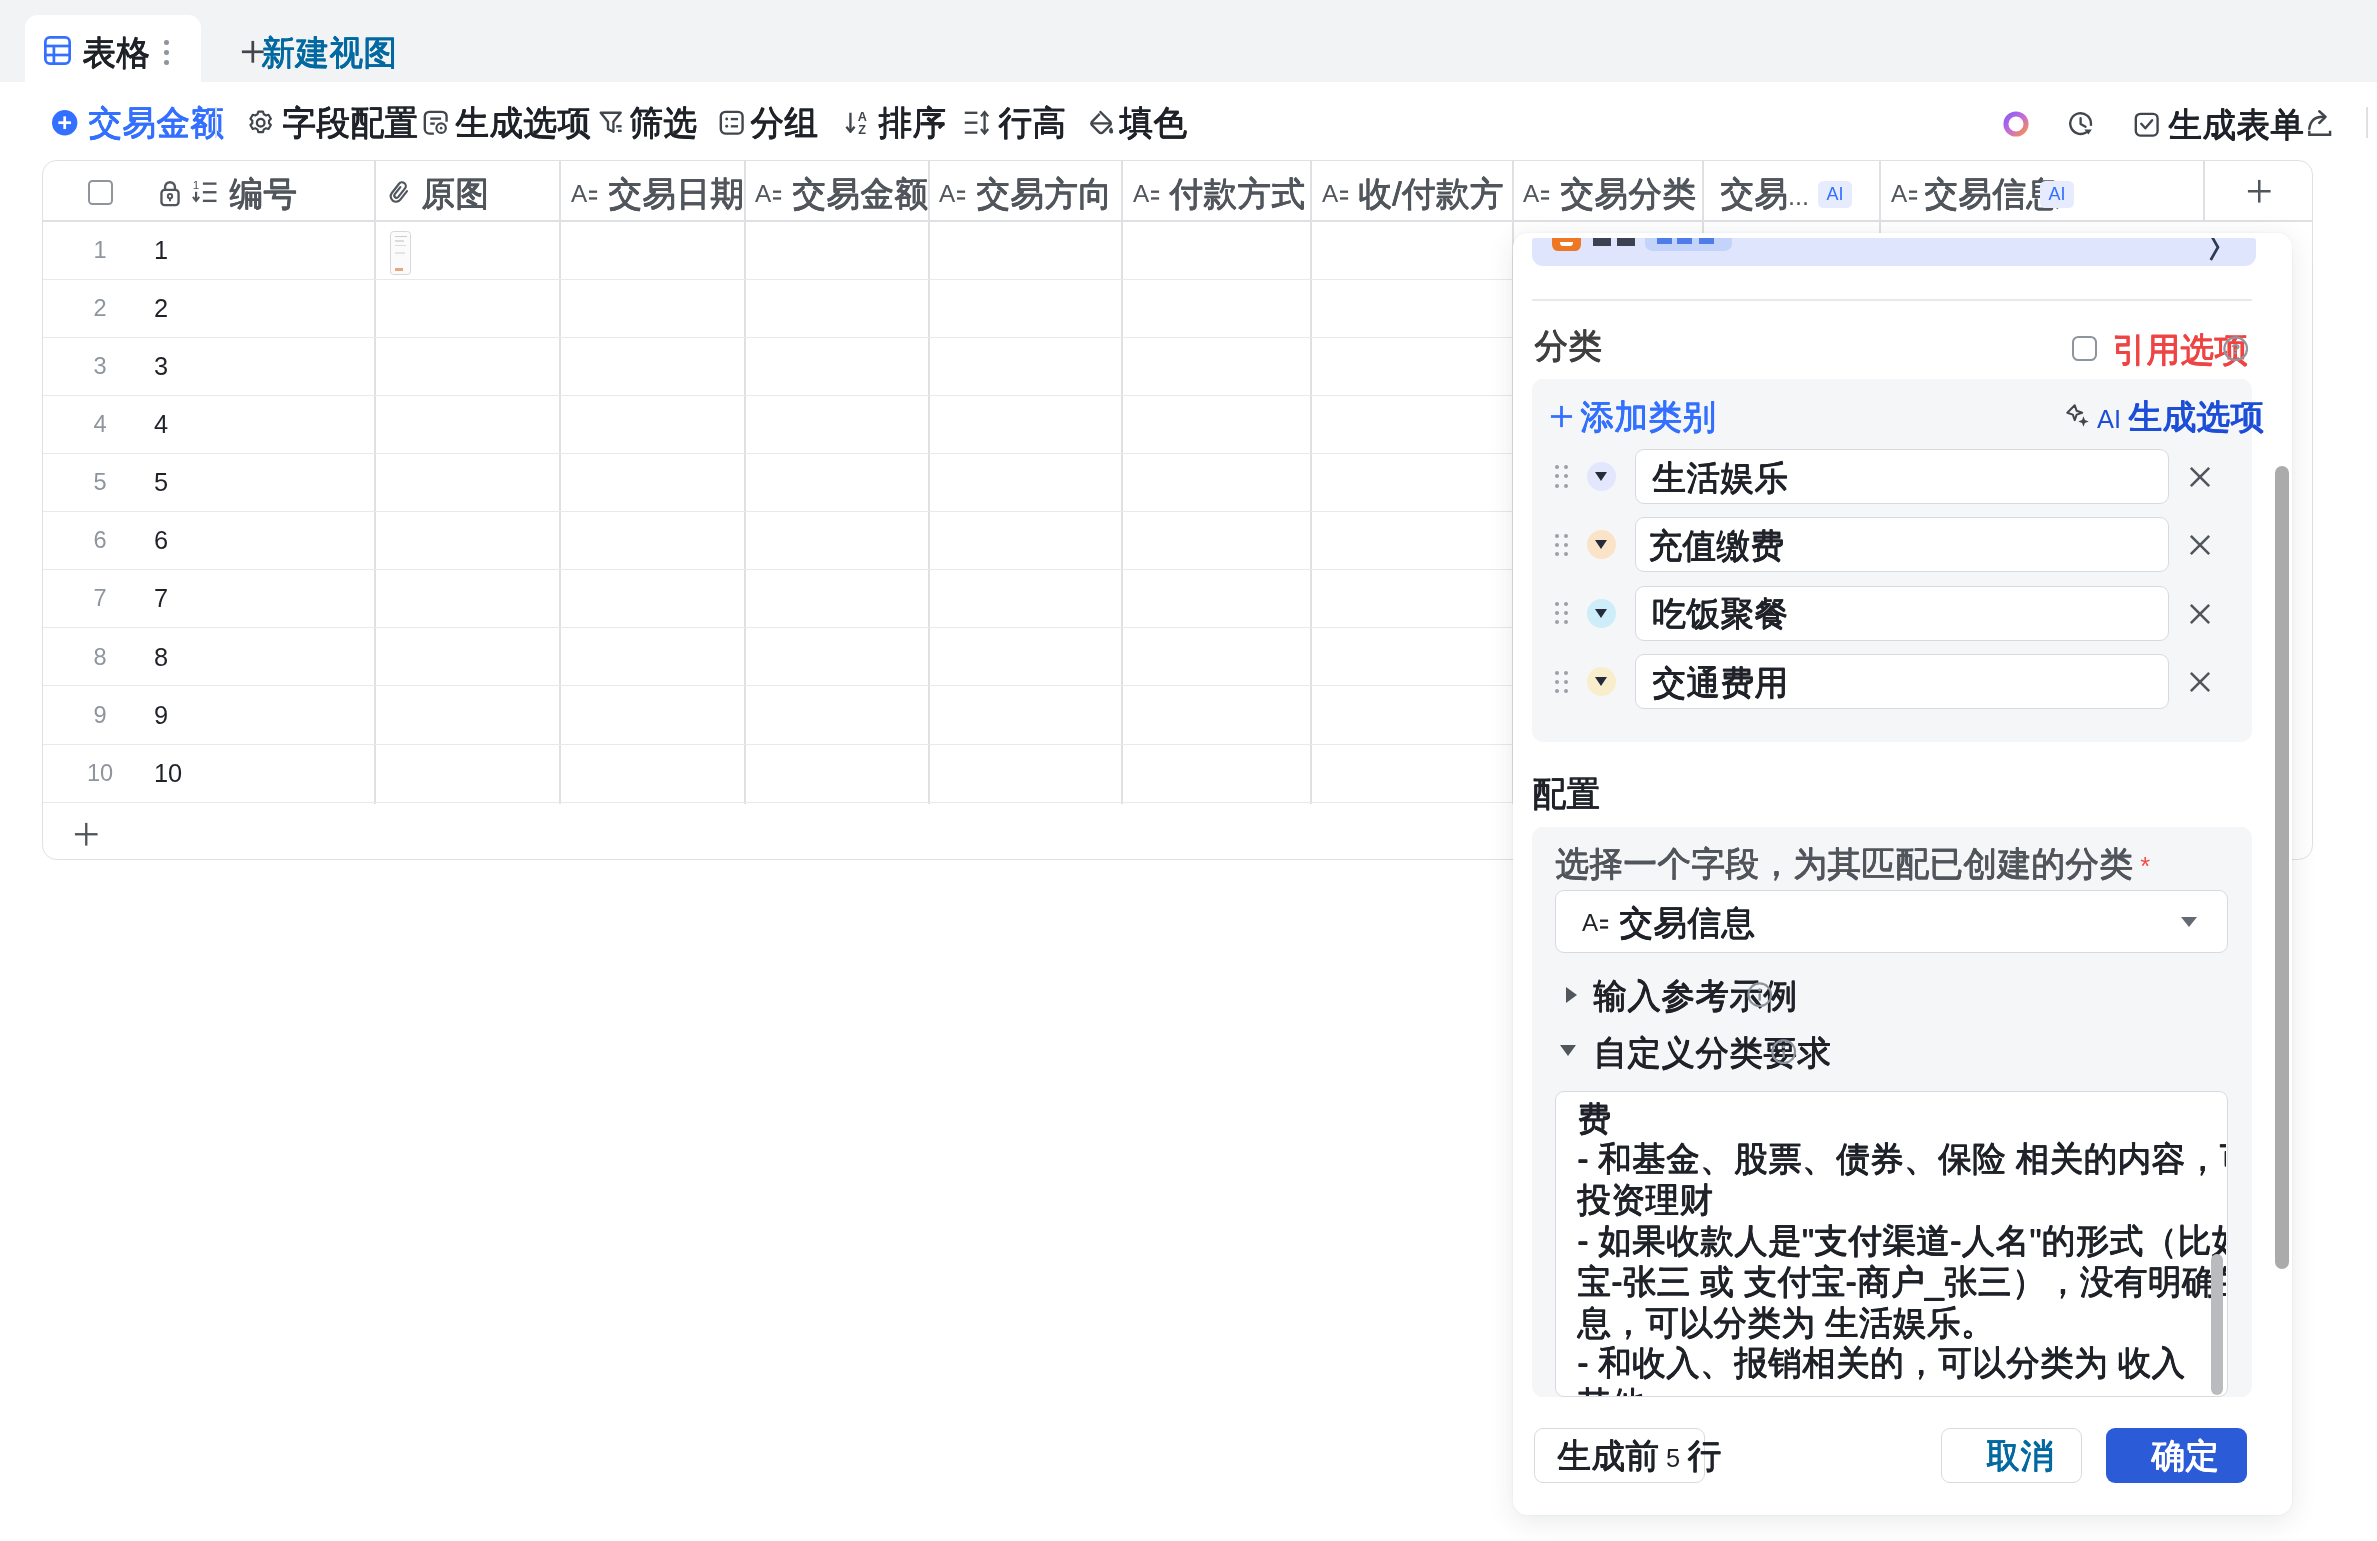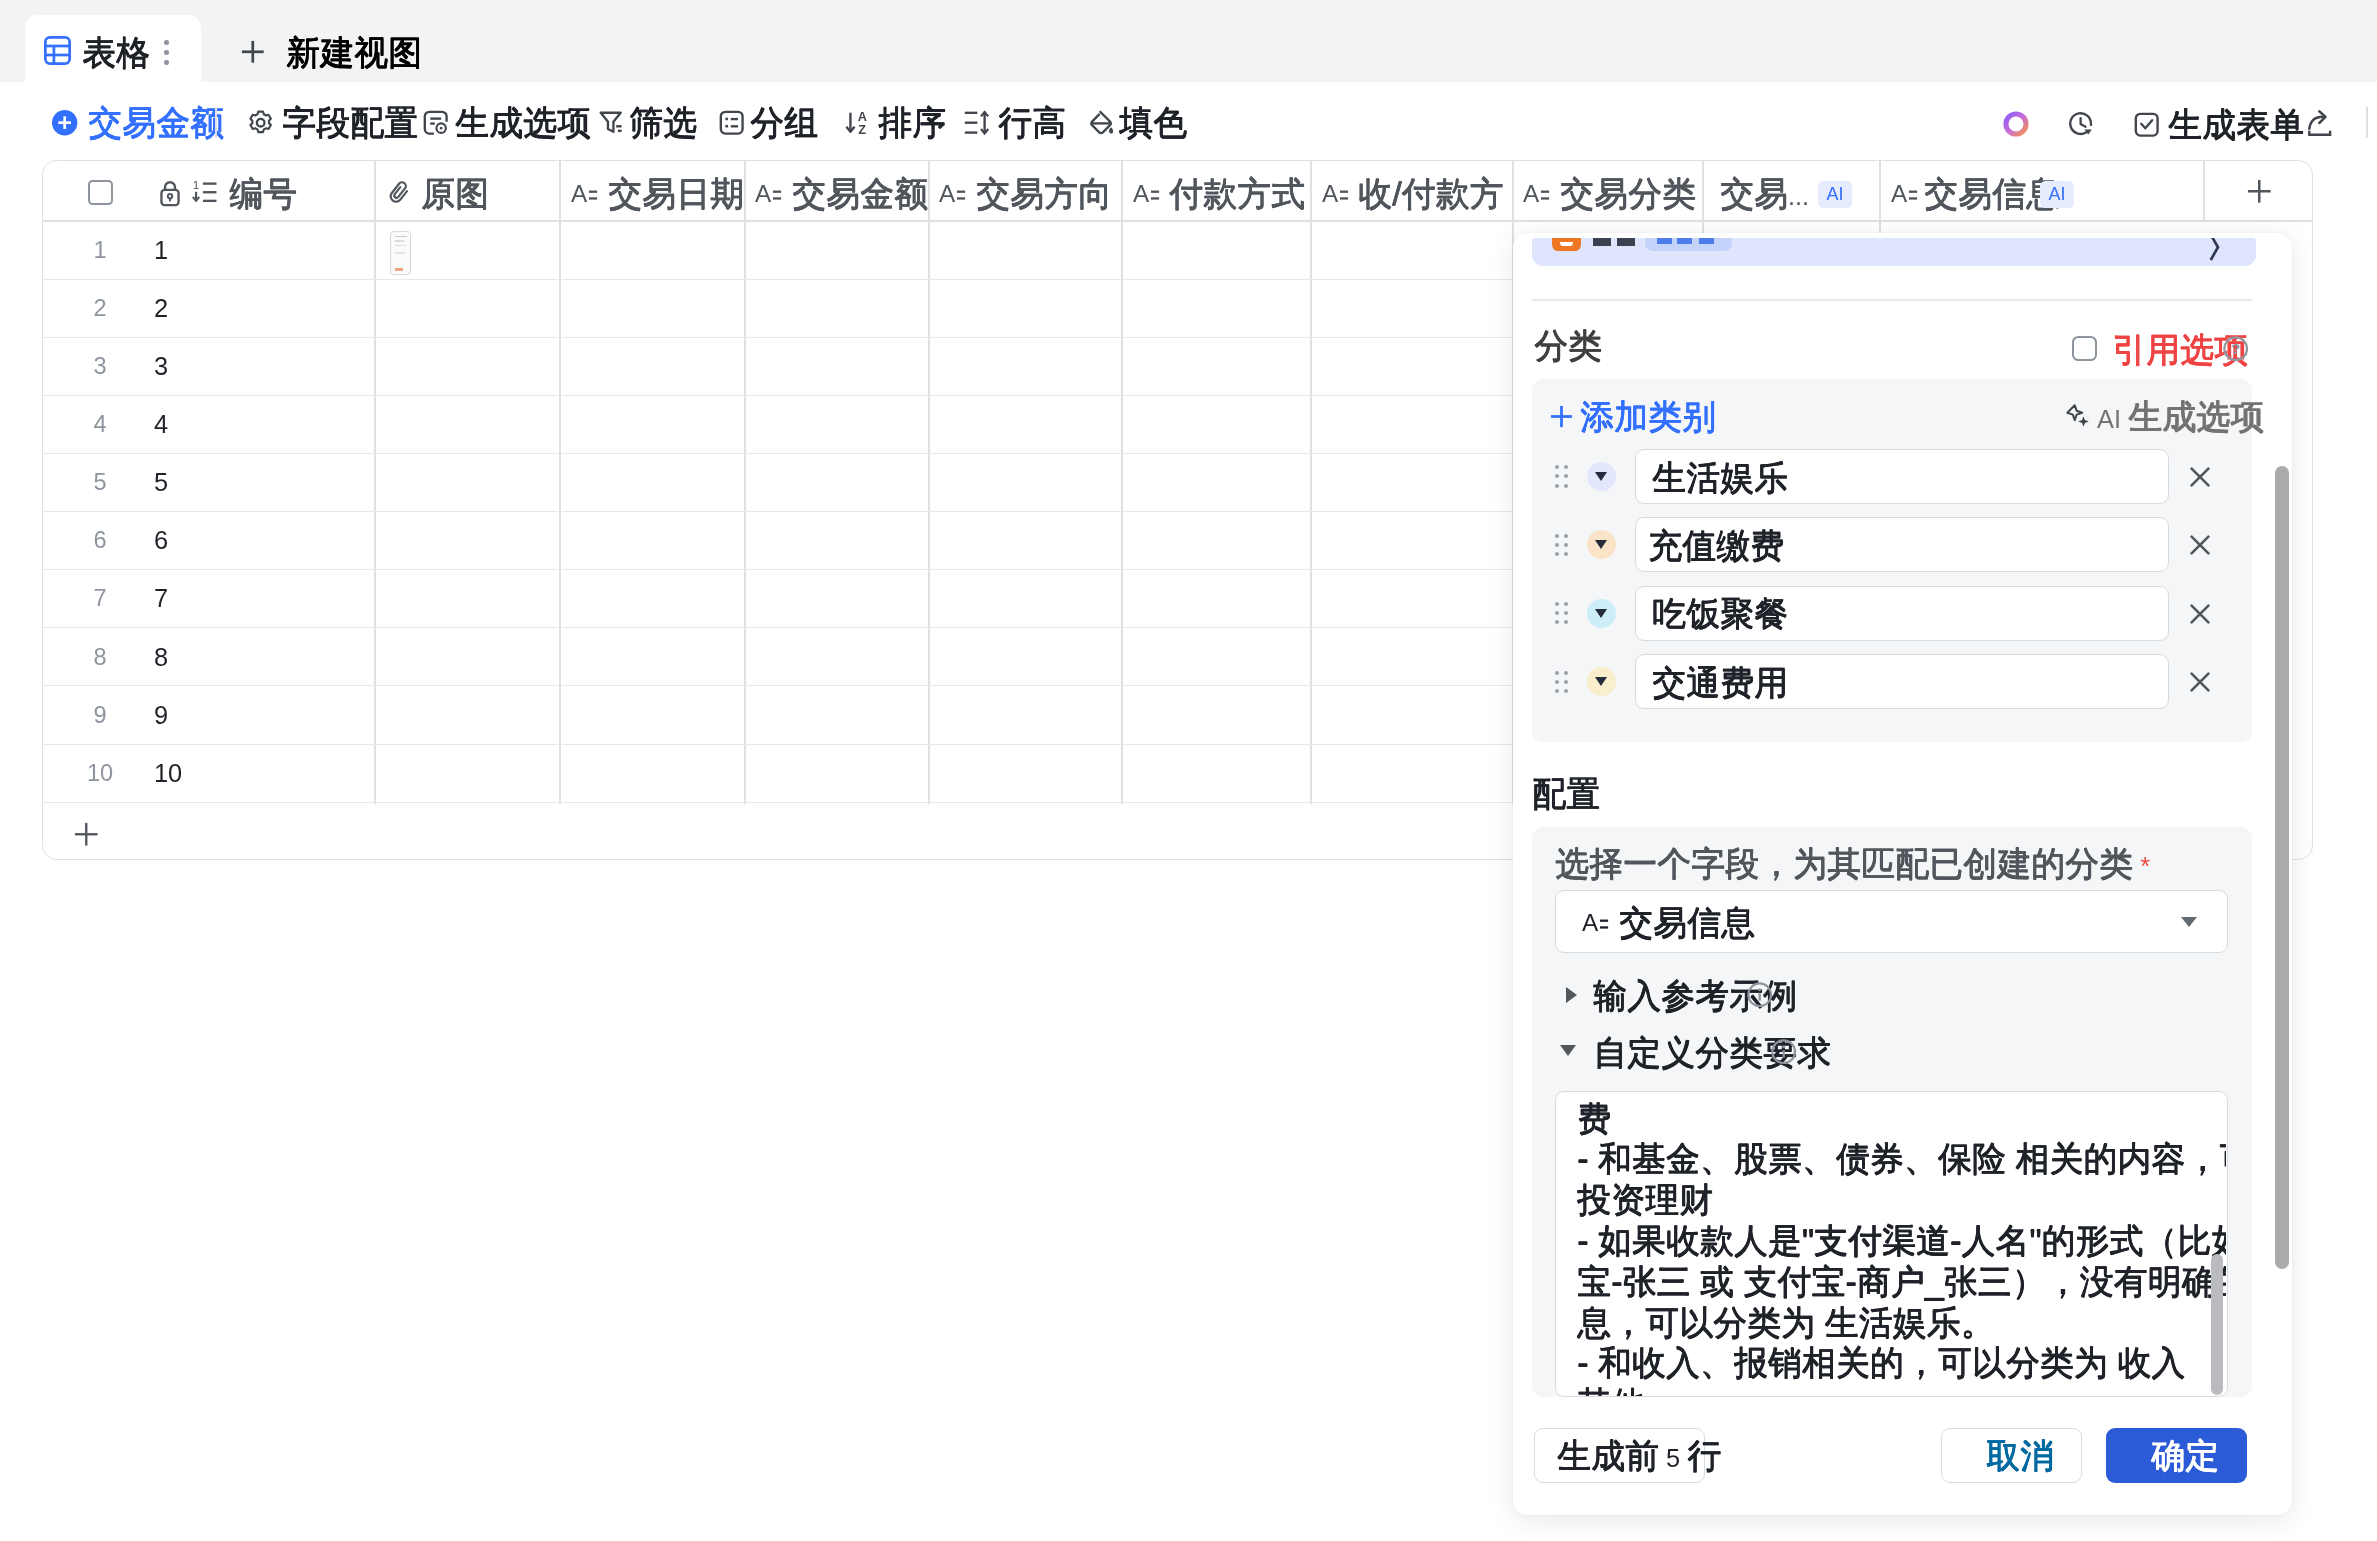--- a/index.html
+++ b/index.html
@@ -19,21 +19,21 @@
 <line x1="11" y1="11" x2="11" y2="30" stroke="#3370ff" stroke-width="3"></line>
 </svg>
 <div class="t" style="left:82px;top:32px;line-height:40px;color:#1f2329"><span class="c">表格</span></div>
 <div class="a" style="left:164px;top:40px;width:4.5px;height:4.5px;border-radius:50%;background:#8f959e"></div>
 <div class="a" style="left:164px;top:50px;width:4.5px;height:4.5px;border-radius:50%;background:#8f959e"></div>
 <div class="a" style="left:164px;top:60px;width:4.5px;height:4.5px;border-radius:50%;background:#8f959e"></div>
 <svg class="a" style="left:241px;top:40px" width="23.6" height="23.6" viewBox="0 0 26 26">
 <line x1="13" y1="1" x2="13" y2="25" stroke="#41464d" stroke-width="3"></line>
 <line x1="1" y1="13" x2="25" y2="13" stroke="#41464d" stroke-width="3"></line>
 </svg>
-<div class="t" style="left:286px;top:32px;line-height:40px;color:#000000"><span class="c">新建视图</span></div>
+<div class="t" style="left:261px;top:32px;line-height:40px;color:#0369a1"><span class="c">新建视图</span></div>
 <svg class="a" style="left:52px;top:110px" width="25.4" height="25.4" viewBox="0 0 28 28">
 <circle cx="14" cy="14" r="14" fill="#3370ff"></circle>
 <line x1="14" y1="7" x2="14" y2="21" stroke="#fff" stroke-width="3"></line>
 <line x1="7" y1="14" x2="21" y2="14" stroke="#fff" stroke-width="3"></line>
 </svg>
 <div class="t" style="left:88px;top:102px;line-height:40px;color:#3370ff"><span class="c">交易金额</span></div>
 <div class="a" style="left:215px;top:107px;width:1.8px;height:31px;background:#dee0e3"></div>
 <svg class="a" style="left:248px;top:110px" width="25.4" height="25.4" viewBox="0 0 24 24">
 <path d="M9.6 2.6 L14.4 2.6 L15.2 5.3 A7 7 0 0 1 17.4 6.6 L20.1 5.9 L22.5 10 L20.5 12 L20.5 12 A7 7 0 0 1 20.5 14.5 L22.5 16.4 L20.1 20.5 L17.4 19.7 A7 7 0 0 1 15.2 21 L14.4 23.7 L9.6 23.7 L8.8 21 A7 7 0 0 1 6.6 19.7 L3.9 20.5 L1.5 16.4 L3.5 14.5 A7 7 0 0 1 3.5 12 L1.5 10 L3.9 5.9 L6.6 6.6 A7 7 0 0 1 8.8 5.3 Z" transform="scale(0.92) translate(1,-1)" fill="none" stroke="#41464d" stroke-width="2.2" stroke-linejoin="round"></path>
 <circle cx="12" cy="12" r="3.6" fill="none" stroke="#41464d" stroke-width="2.2"></circle>
@@ -259,21 +259,21 @@
 <div class="a" style="left:1532px;top:379px;width:720px;height:363px;background:#f5f6f7;border-radius:11px"></div>
 <svg class="a" style="left:1550px;top:405px" width="23" height="23" viewBox="0 0 25 25">
 <line x1="12.5" y1="1" x2="12.5" y2="24" stroke="#3370ff" stroke-width="3"></line>
 <line x1="1" y1="12.5" x2="24" y2="12.5" stroke="#3370ff" stroke-width="3"></line>
 </svg>
 <div class="t" style="left:1580px;top:396px;line-height:40px;color:#3370ff"><span class="c">添加类别</span></div>
 <svg class="a" style="left:2066px;top:404px" width="23.6" height="23.6" viewBox="0 0 27 27">
 <path d="M10 1.5 L12.2 7.8 L18.5 10 L12.2 12.2 L10 18.5 L7.8 12.2 L1.5 10 Z" fill="none" stroke="#41464d" stroke-width="2.3" stroke-linejoin="round"></path>
 <path d="M20 14 L21.6 18.4 L26 20 L21.6 21.6 L20 26 L18.4 21.6 L14 20 L18.4 18.4 Z" fill="#41464d"></path>
 </svg>
-<div class="t" style="left:2097px;top:396px;line-height:40px;color:#737373">AI <span class="c">生成选项</span></div>
+<div class="t" style="left:2097px;top:396px;line-height:40px;color:#1d4ed8">AI <span class="c">生成选项</span></div>
 <div class="a" style="left:1555px;top:465px;width:4px;height:4px;border-radius:50%;background:#9aa0a8"></div>
 <div class="a" style="left:1555px;top:474px;width:4px;height:4px;border-radius:50%;background:#9aa0a8"></div>
 <div class="a" style="left:1555px;top:484px;width:4px;height:4px;border-radius:50%;background:#9aa0a8"></div>
 <div class="a" style="left:1564px;top:465px;width:4px;height:4px;border-radius:50%;background:#9aa0a8"></div>
 <div class="a" style="left:1564px;top:474px;width:4px;height:4px;border-radius:50%;background:#9aa0a8"></div>
 <div class="a" style="left:1564px;top:484px;width:4px;height:4px;border-radius:50%;background:#9aa0a8"></div>
 <div class="a" style="left:1587px;top:462px;width:29px;height:29px;border-radius:50%;background:#e3e7fd"></div>
 <div class="a" style="left:1595px;top:472px;width:0;height:0;border-left:6.8px solid transparent;border-right:6.8px solid transparent;border-top:9px solid #252b3a"></div>
 <div class="a" style="left:1635px;top:449px;width:534px;height:55px;background:#fff;border:1.8px solid #d8dbde;border-radius:9px"></div>
 <div class="t" style="left:1652px;top:457px;line-height:40px;color:#1f2329"><span class="c">生活娱乐</span></div>

